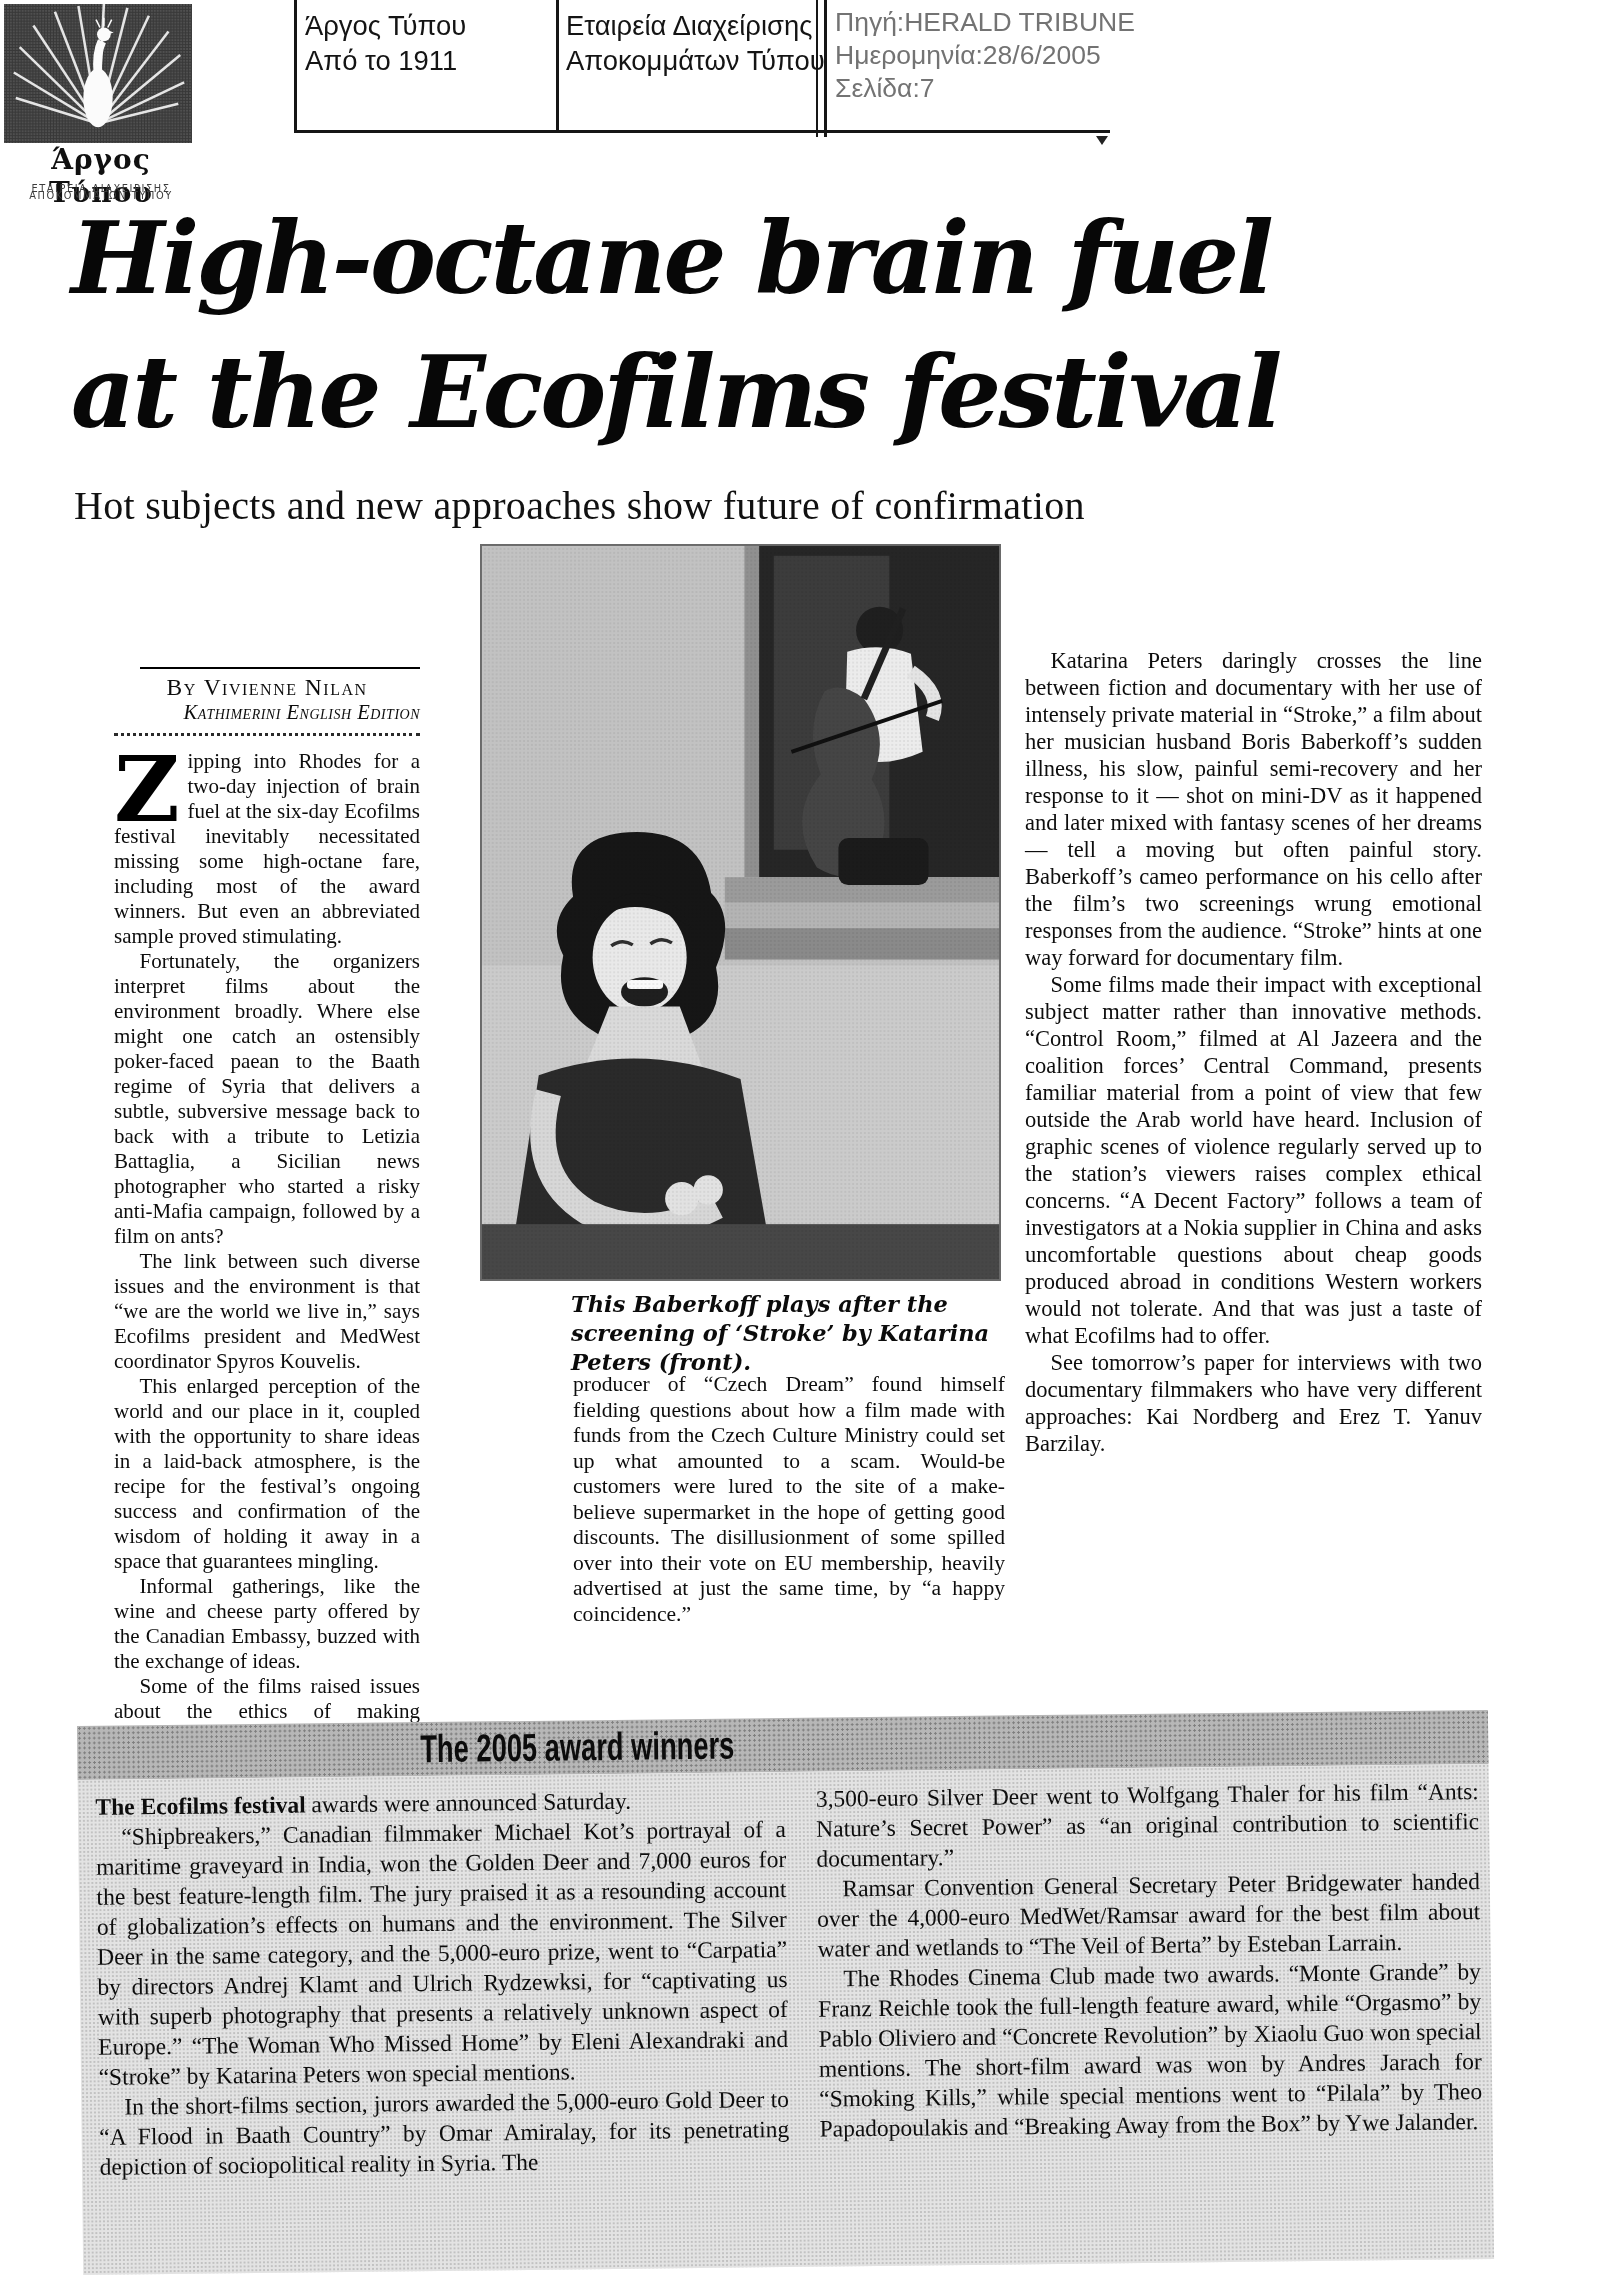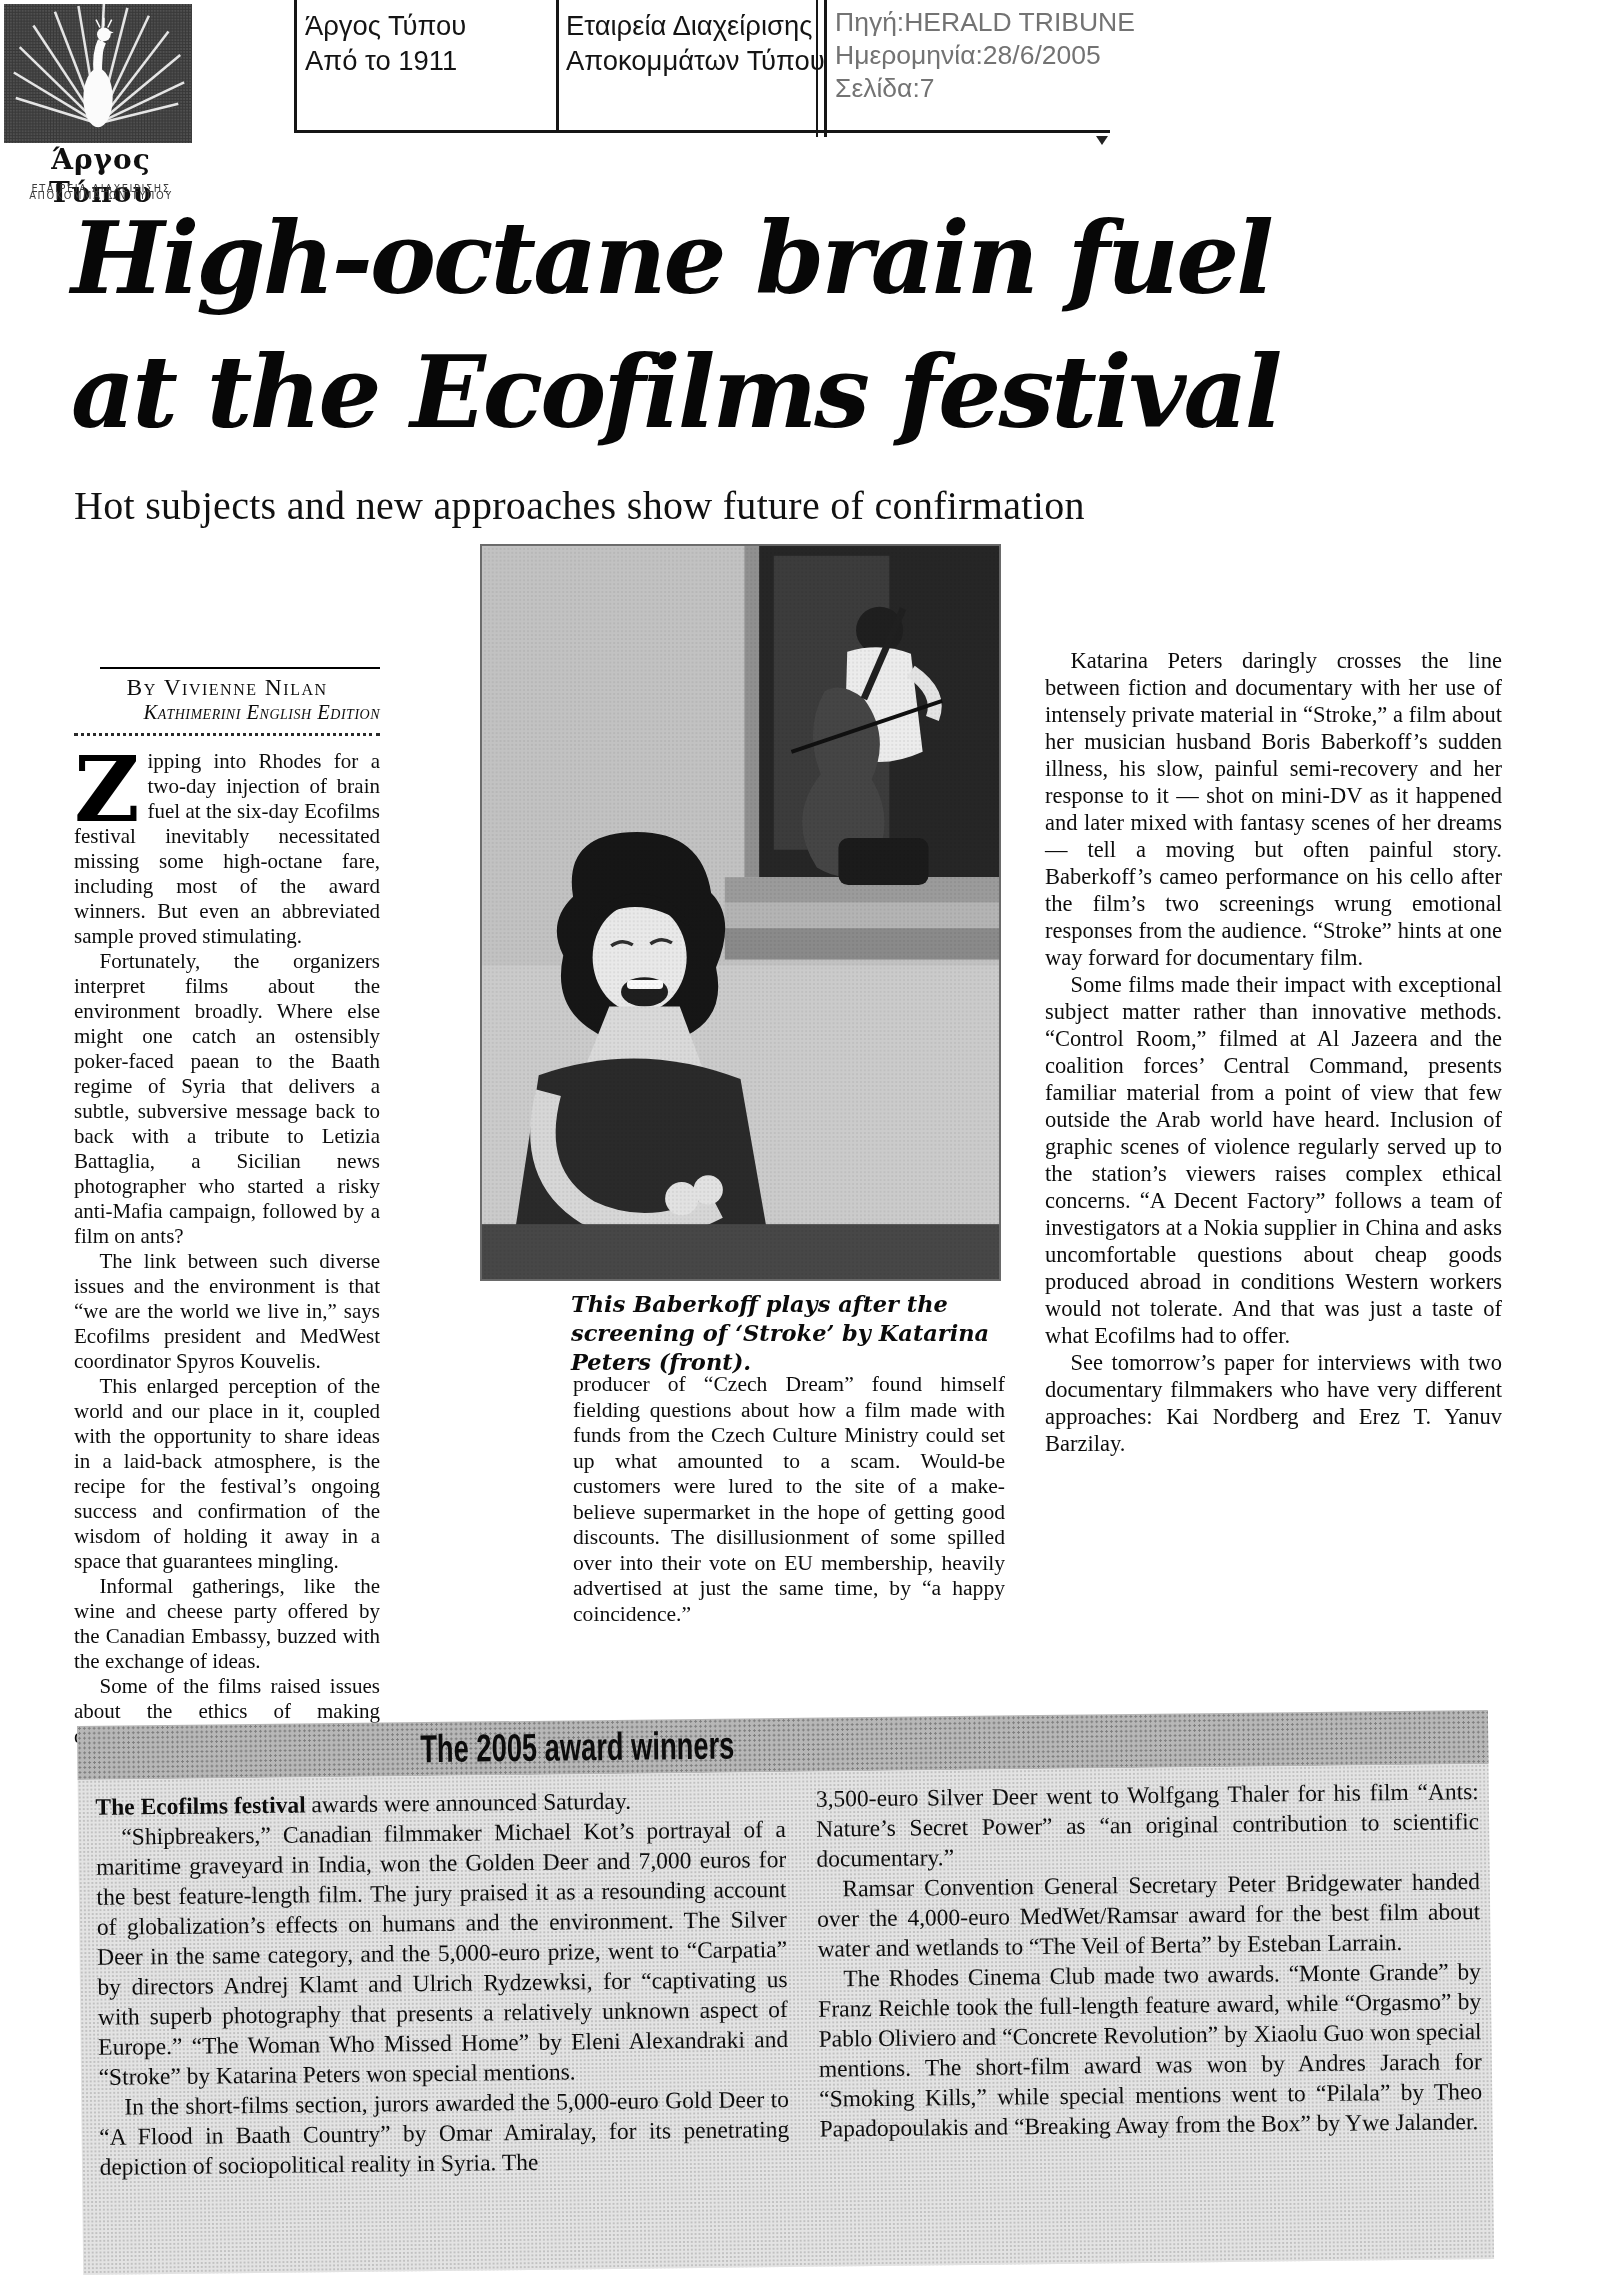--- a/index.html
+++ b/index.html
@@ -17,21 +17,21 @@
   .logo-sub{width:202px;text-align:center;font-family:"DejaVu Sans",sans-serif;font-size:9.8px;letter-spacing:1.6px;color:#3c3c3c;white-space:nowrap;}
 
   
   .headline{font-family:"DejaVu Serif",serif;font-style:italic;font-weight:bold;
             font-size:99px;line-height:1.35;letter-spacing:-2.9px;color:#070707;white-space:nowrap;}
   .subtitle{font-family:"Liberation Serif",serif;font-size:40px;color:#111;letter-spacing:0.3px;white-space:nowrap;}
 
   
   .bodytext{text-align:justify;}
   .bodytext p{margin:0;}
-  .col1{width:306px;font-size:21px;line-height:25px;}
+  .col1{width:306px;font-size:21px;line-height:25px;margin-left:40px;}
   .col2{width:432px;font-size:21.6px;line-height:25.5px;}
   .col3{width:457px;font-size:22.5px;line-height:27px;}
   .ind{text-indent:25.5px;}
   .byline-rule{border-top:2.9px solid #000;margin-left:25.5px;}
   .byline{text-align:center;font-variant:small-caps;font-size:23.5px;letter-spacing:1.5px;margin-top:5.9px;}
   .byline-src{text-align:right;font-variant:small-caps;font-style:italic;font-size:20.6px;letter-spacing:0.5px;}
   .dotted-rule{border-top:3.9px dotted #2a2a2a;margin-top:7.8px;margin-bottom:13.7px;}
   .dropcap{float:left;font-family:"DejaVu Serif",serif;font-weight:bold;font-size:90px;line-height:.76;margin:5.9px 7.8px 0 0;color:#000;}
 
   .caption{width:435px;font-family:"DejaVu Serif",serif;font-style:italic;font-weight:bold;
@@ -176,21 +176,21 @@
   </div>
 
   <div class="abs caption" style="left:571px;top:1290px;">
     <b>This</b><span> Baberkoff plays after the screening of ‘Stroke’ by Katarina Peters (front).</span>
   </div>
 
   <div class="abs col2 bodytext" style="left:573px;top:1372px;">
     <p>producer of “Czech Dream” found himself fielding questions about how a film made with funds from the Czech Culture Ministry could set up what amounted to a scam. Would-be customers were lured to the site of a make-believe supermarket in the hope of getting good discounts. The disillusionment of some spilled over into their vote on EU membership, heavily advertised at just the same time, by “a happy coincidence.”</p>
   </div>
 
-  <div class="abs col3 bodytext" style="left:1025px;top:647px;margin-left:20px;">
+  <div class="abs col3 bodytext" style="left:1025px;top:647px;">
     <p class="ind">Katarina Peters daringly crosses the line between fiction and documentary with her use of intensely private material in “Stroke,” a film about her musician husband Boris Baberkoff’s sudden illness, his slow, painful semi-recovery and her response to it — shot on mini-DV as it happened and later mixed with fantasy scenes of her dreams — tell a moving but often painful story. Baberkoff’s cameo performance on his cello after the film’s two screenings wrung emotional responses from the audience. “Stroke” hints at one way forward for documentary film.</p>
     <p class="ind">Some films made their impact with exceptional subject matter rather than innovative methods. “Control Room,” filmed at Al Jazeera and the coalition forces’ Central Command, presents familiar material from a point of view that few outside the Arab world have heard. Inclusion of graphic scenes of violence regularly served up to the station’s viewers raises complex ethical concerns. “A Decent Factory” follows a team of investigators at a Nokia supplier in China and asks uncomfortable questions about cheap goods produced abroad in conditions Western workers would not tolerate. And that was just a taste of what Ecofilms had to offer.</p>
     <p class="ind">See tomorrow’s paper for interviews with two documentary filmmakers who have very different approaches: Kai Nordberg and Erez T. Yanuv Barzilay.</p>
   </div>
 
   <div class="abs awards" style="left:80px;top:1710px;">
     <div class="abs dots-dark" style="left:0;top:7.8px;width:1411px;height:54px;">
       <div class="abs awards-title" style="left:343px;top:4.9px;">The 2005 award winners</div>
     </div>
     <div class="abs dots-light" style="left:0;top:62px;width:1411px;height:495px;"></div>

